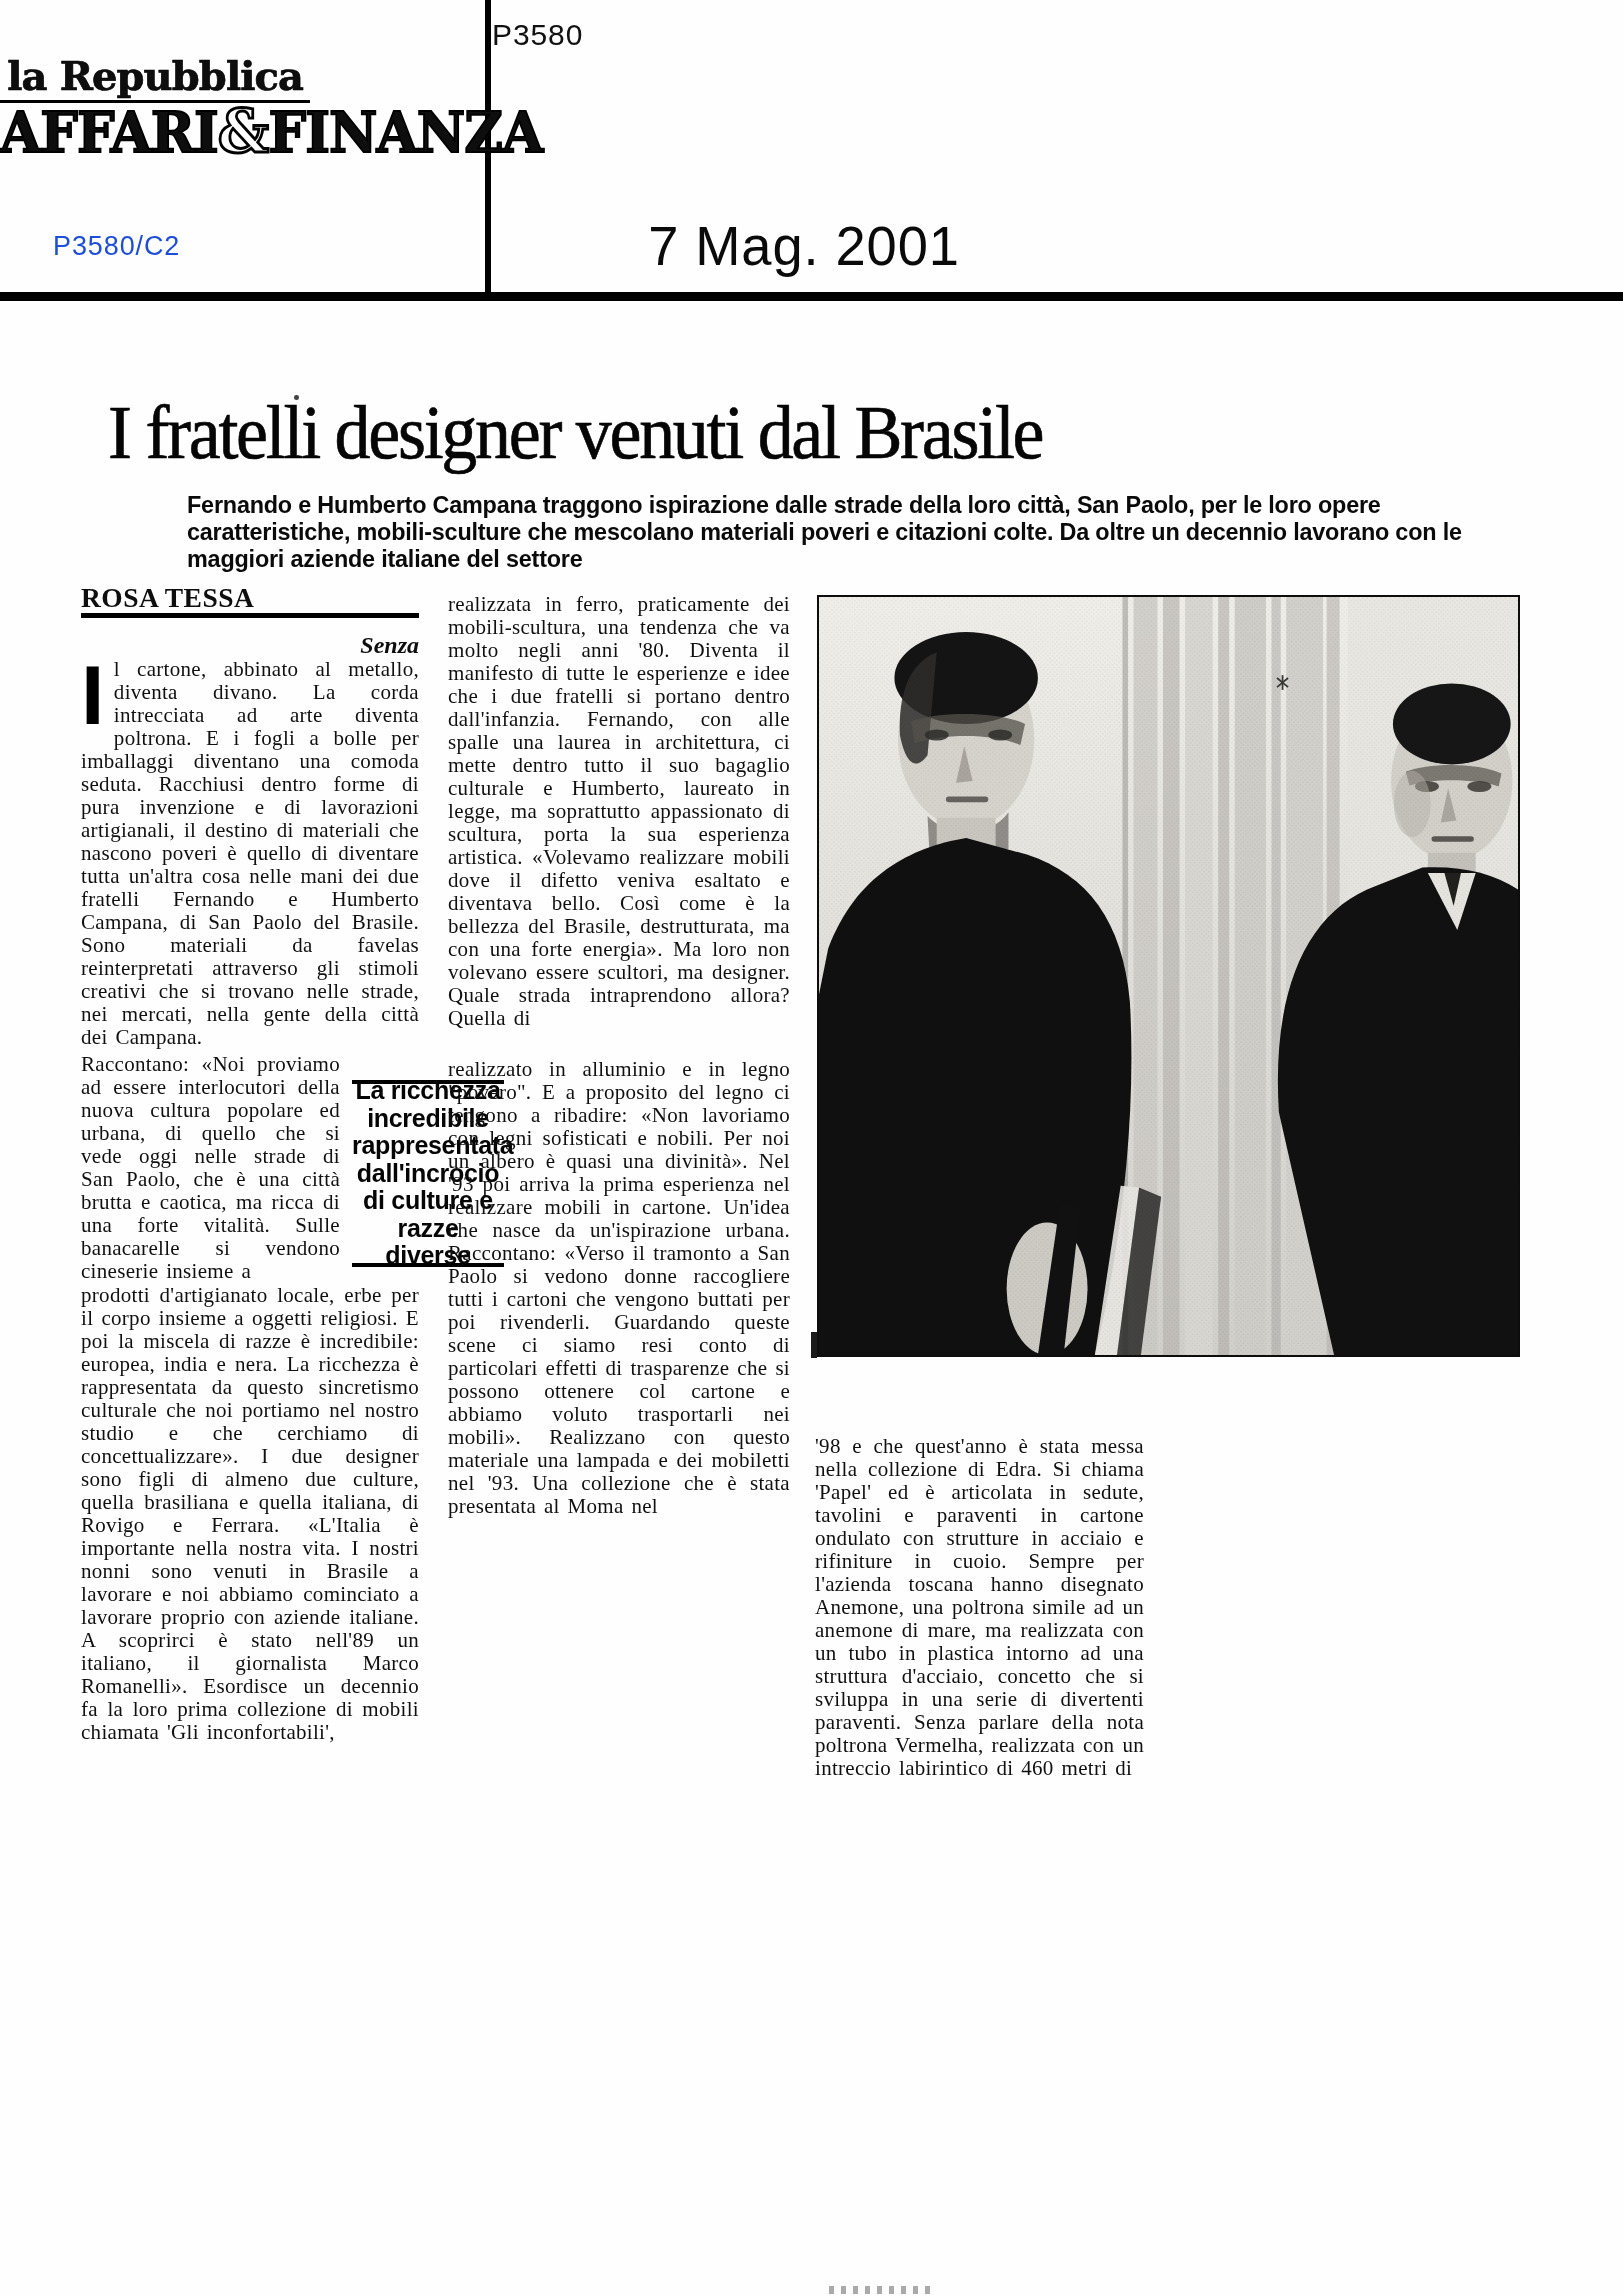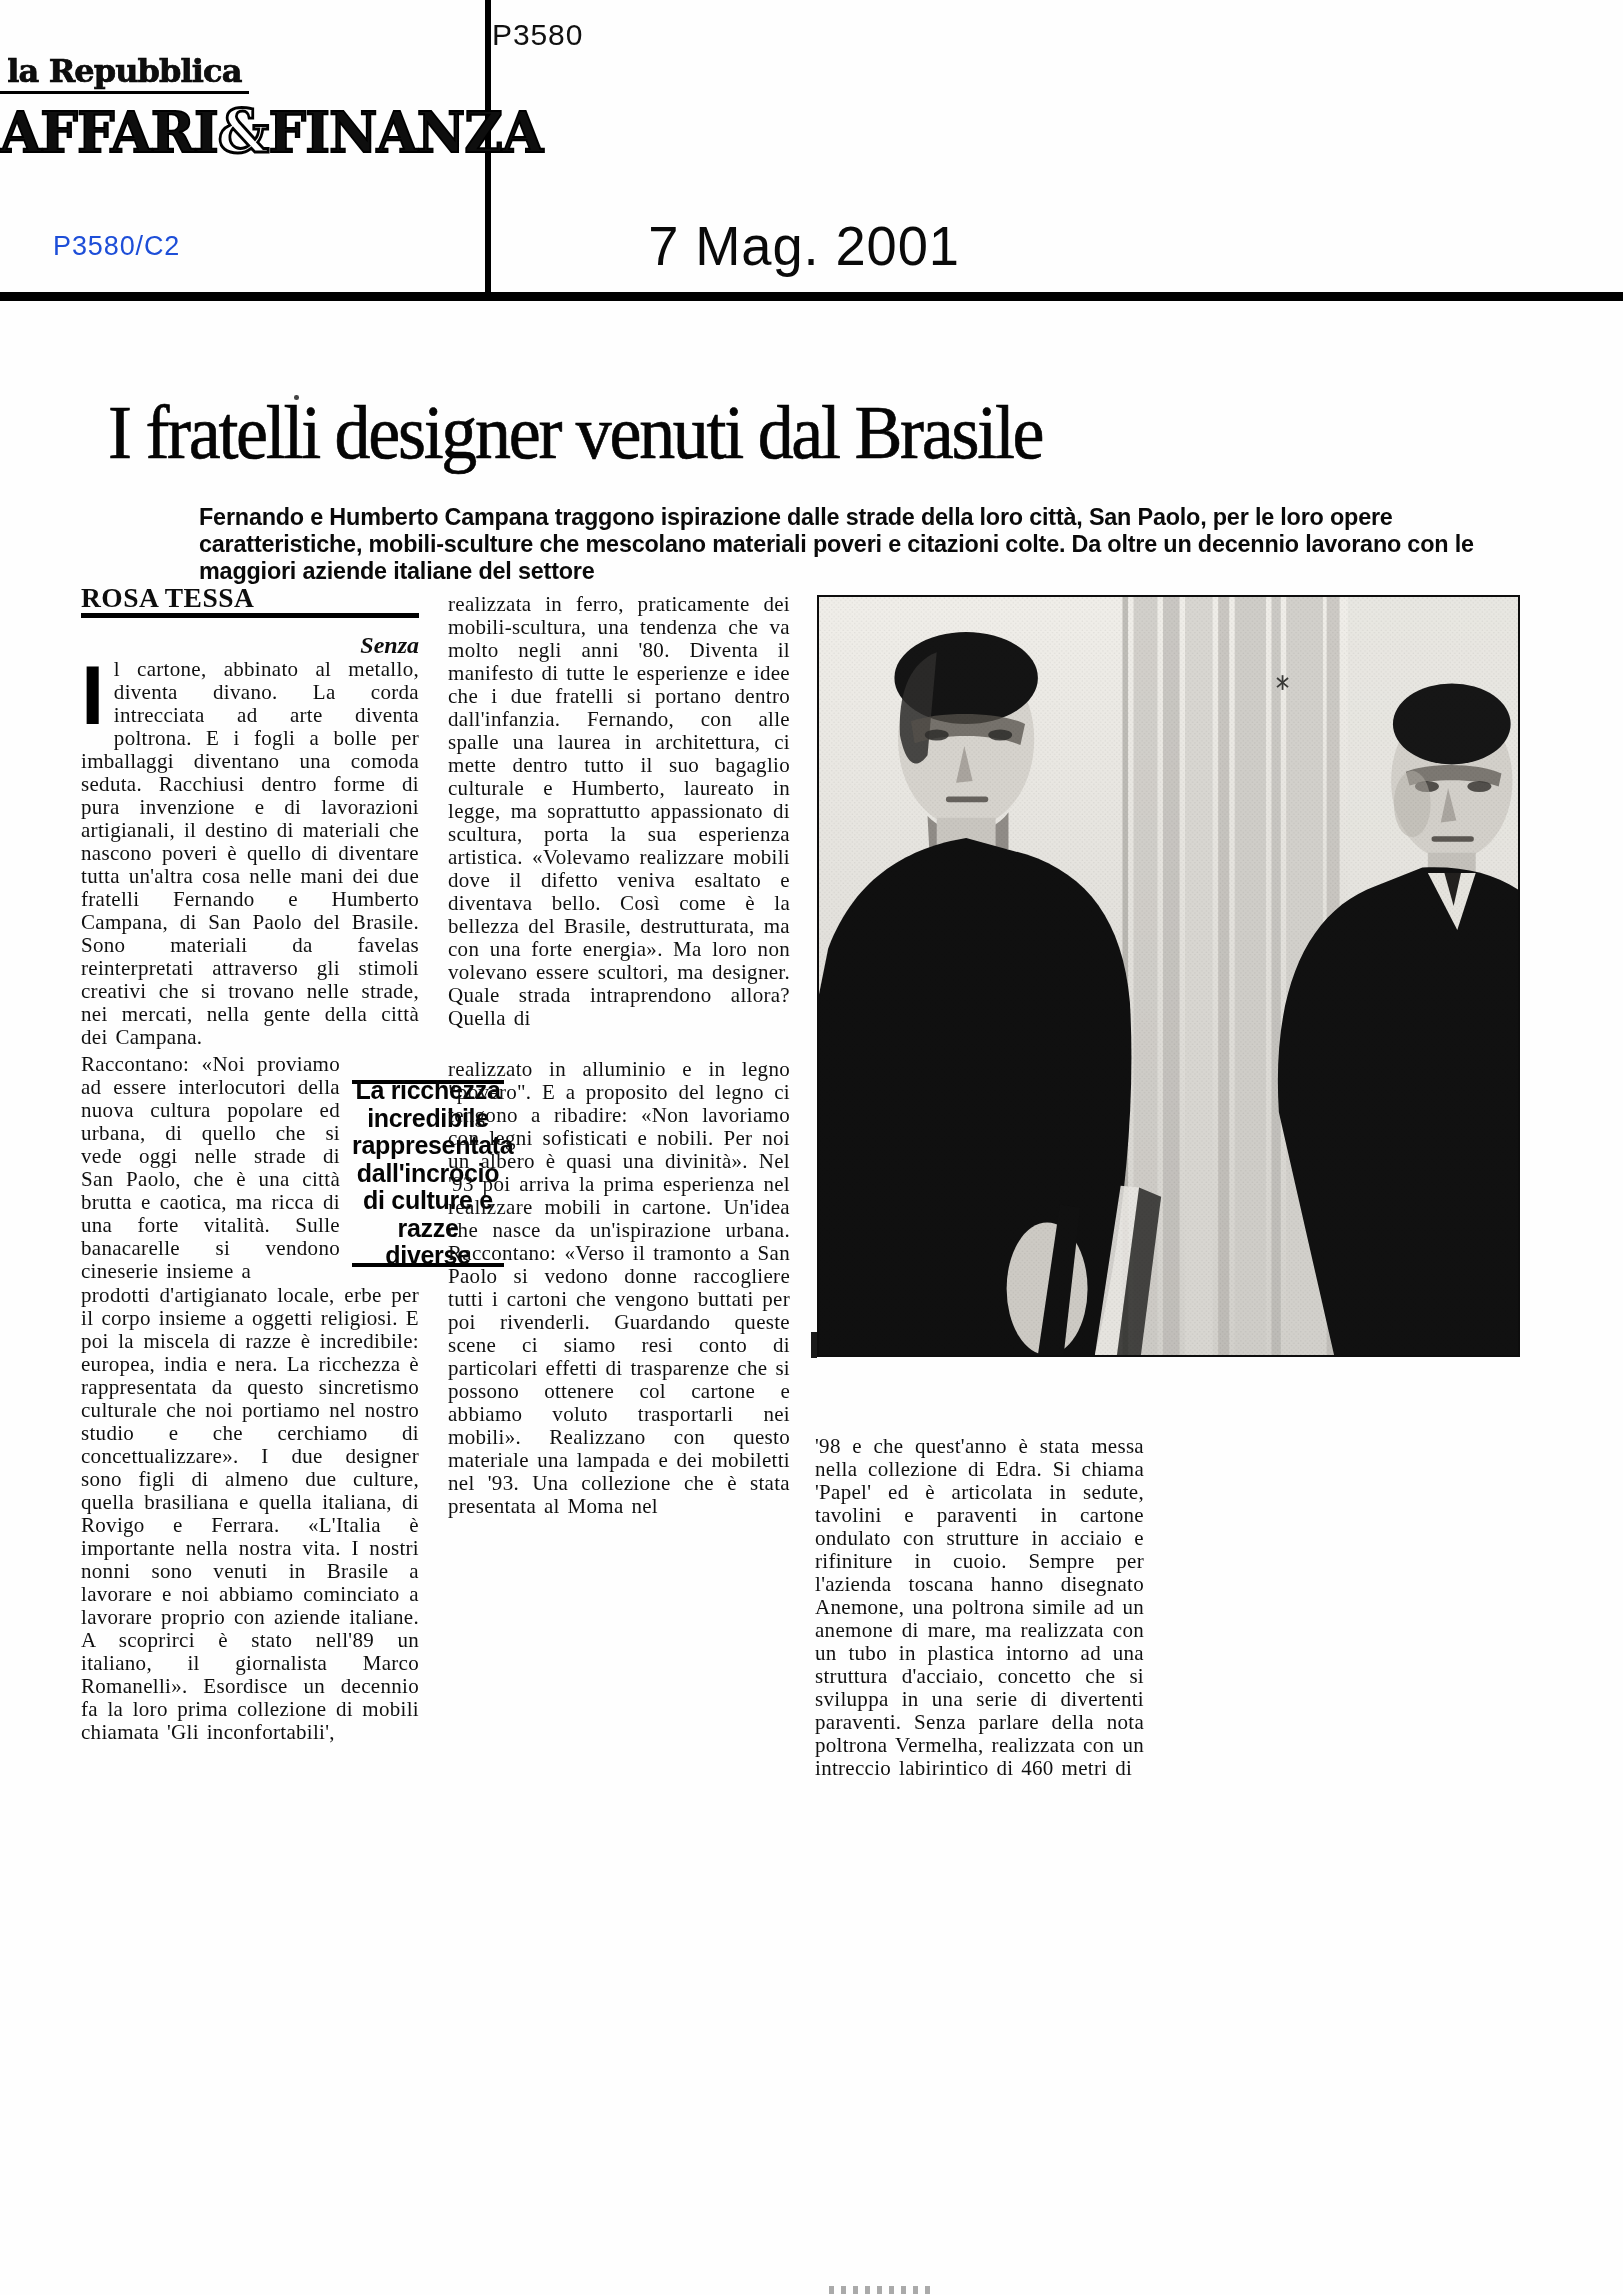--- a/index.html
+++ b/index.html
@@ -6,21 +6,21 @@
   #page{position:relative;width:1624px;height:2296px;background:#fefefe;overflow:hidden;
         font-family:"Liberation Serif",serif;color:#0e0e0e;}
 
   
   .divider-v{position:absolute;left:485px;top:0;width:5.5px;height:292px;background:#000;}
   .rule-top{position:absolute;left:0;top:292px;width:1624px;height:9.2px;background:#000;}
   .code-top{position:absolute;left:0;top:18.4px;width:624px;font-family:"Liberation Sans",sans-serif;
             font-size:30px;letter-spacing:0.9px;color:#111;}
   .repubblica{position:absolute;left:0;top:52px;width:624px;}
   .repubblica span{display:inline-block;font-family:"DejaVu Serif",serif;font-weight:bold;
-       font-size:32px;letter-spacing:-0.9px;border-bottom:3.7px solid #000;padding:0 7.3px 0.9px;
+       font-size:40px;letter-spacing:-0.9px;border-bottom:3.7px solid #000;padding:0 7.3px 0.9px;
        -webkit-text-stroke:0.7px #000;}
   .affari{position:absolute;left:0;top:95px;width:624px;font-family:"DejaVu Serif",serif;
        font-weight:bold;font-size:53px;letter-spacing:-0.9px;-webkit-text-stroke:1.8px #000;
        transform:scaleY(1.06);transform-origin:center top;white-space:nowrap;}
   .affari .amp{color:#fff;-webkit-text-stroke:2.8px #000;font-size:57px;}
   .code-left{position:absolute;left:53px;top:231px;font-family:"Liberation Sans",sans-serif;
        font-size:27px;letter-spacing:0.9px;color:#1d4ed8;}
   .issue-date{position:absolute;left:492px;top:213px;width:624px;text-align:center;
        font-family:"Liberation Sans",sans-serif;font-size:56px;letter-spacing:0.9px;
        transform:scaleX(.97);transform-origin:center top;color:#0a0a0a;}
@@ -83,21 +83,21 @@
   <div class="repubblica">
     <span>la Repubblica</span>
   </div>
   <div class="affari"><span>AFFARI</span><span class="amp">&amp;</span><span>FINANZA</span></div>
   <div class="code-left">P3580/C2</div>
   <div class="issue-date">7 Mag. 2001</div>
   <div class="rule-top"></div>
 
   <div class="dot1"></div>
   <h1 class="headline" style="margin:0;">I fratelli designer venuti dal Brasile</h1>
-  <p class="subhead" style="margin:12px;">Fernando e Humberto Campana traggono ispirazione dalle strade della loro città, San Paolo, per le loro opere caratteristiche, mobili-sculture che mescolano materiali poveri e citazioni colte. Da oltre un decennio lavorano con le maggiori aziende italiane del settore</p>
+  <p class="subhead" style="margin:0;">Fernando e Humberto Campana traggono ispirazione dalle strade della loro città, San Paolo, per le loro opere caratteristiche, mobili-sculture che mescolano materiali poveri e citazioni colte. Da oltre un decennio lavorano con le maggiori aziende italiane del settore</p>
 
   <div class="byline">ROSA TESSA</div>
   <div class="byline-rule"></div>
   <div class="dateline">Senza</div>
 
   <div id="col1" class="col bodytext">
     <div class="c1s1"><span class="dropcap">I</span><span>l cartone, abbinato al metallo, diventa divano. La corda intrecciata ad arte diventa poltrona. E i fogli a bolle per imballaggi diventano una comoda seduta. Racchiusi dentro forme di pura invenzione e di lavorazioni artigianali, il destino di materiali che nascono poveri è quello di diventare tutta un'altra cosa nelle mani dei due fratelli Fernando e Humberto Campana, di San Paolo del Brasile. Sono materiali da favelas reinterpretati attraverso gli stimoli creativi che si trovano nelle strade, nei mercati, nella gente della città dei Campana.</span></div>
     <div class="c1s2"><span>Raccontano: «Noi proviamo ad essere interlocutori della nuova cultura popolare ed urbana, di quello che si vede oggi nelle strade di San Paolo, che è una città brutta e caotica, ma ricca di una forte vitalità. Sulle banacarelle si vendono cineserie insieme a</span></div>
     <div class="c1s3"><span>prodotti d'artigianato locale, erbe per il corpo insieme a oggetti religiosi. E poi la miscela di razze è incredibile: europea, india e nera. La ricchezza è rappresentata da questo sincretismo culturale che noi portiamo nel nostro studio e che cerchiamo di concettualizzare». I due designer sono figli di almeno due culture, quella brasiliana e quella italiana, di Rovigo e Ferrara. «L'Italia è importante nella nostra vita. I nostri nonni sono venuti in Brasile a lavorare e noi abbiamo cominciato a lavorare proprio con aziende italiane. A scoprirci è stato nell'89 un italiano, il giornalista Marco Romanelli». Esordisce un decennio fa la loro prima collezione di mobili chiamata 'Gli inconfortabili',</span></div>
   </div>

